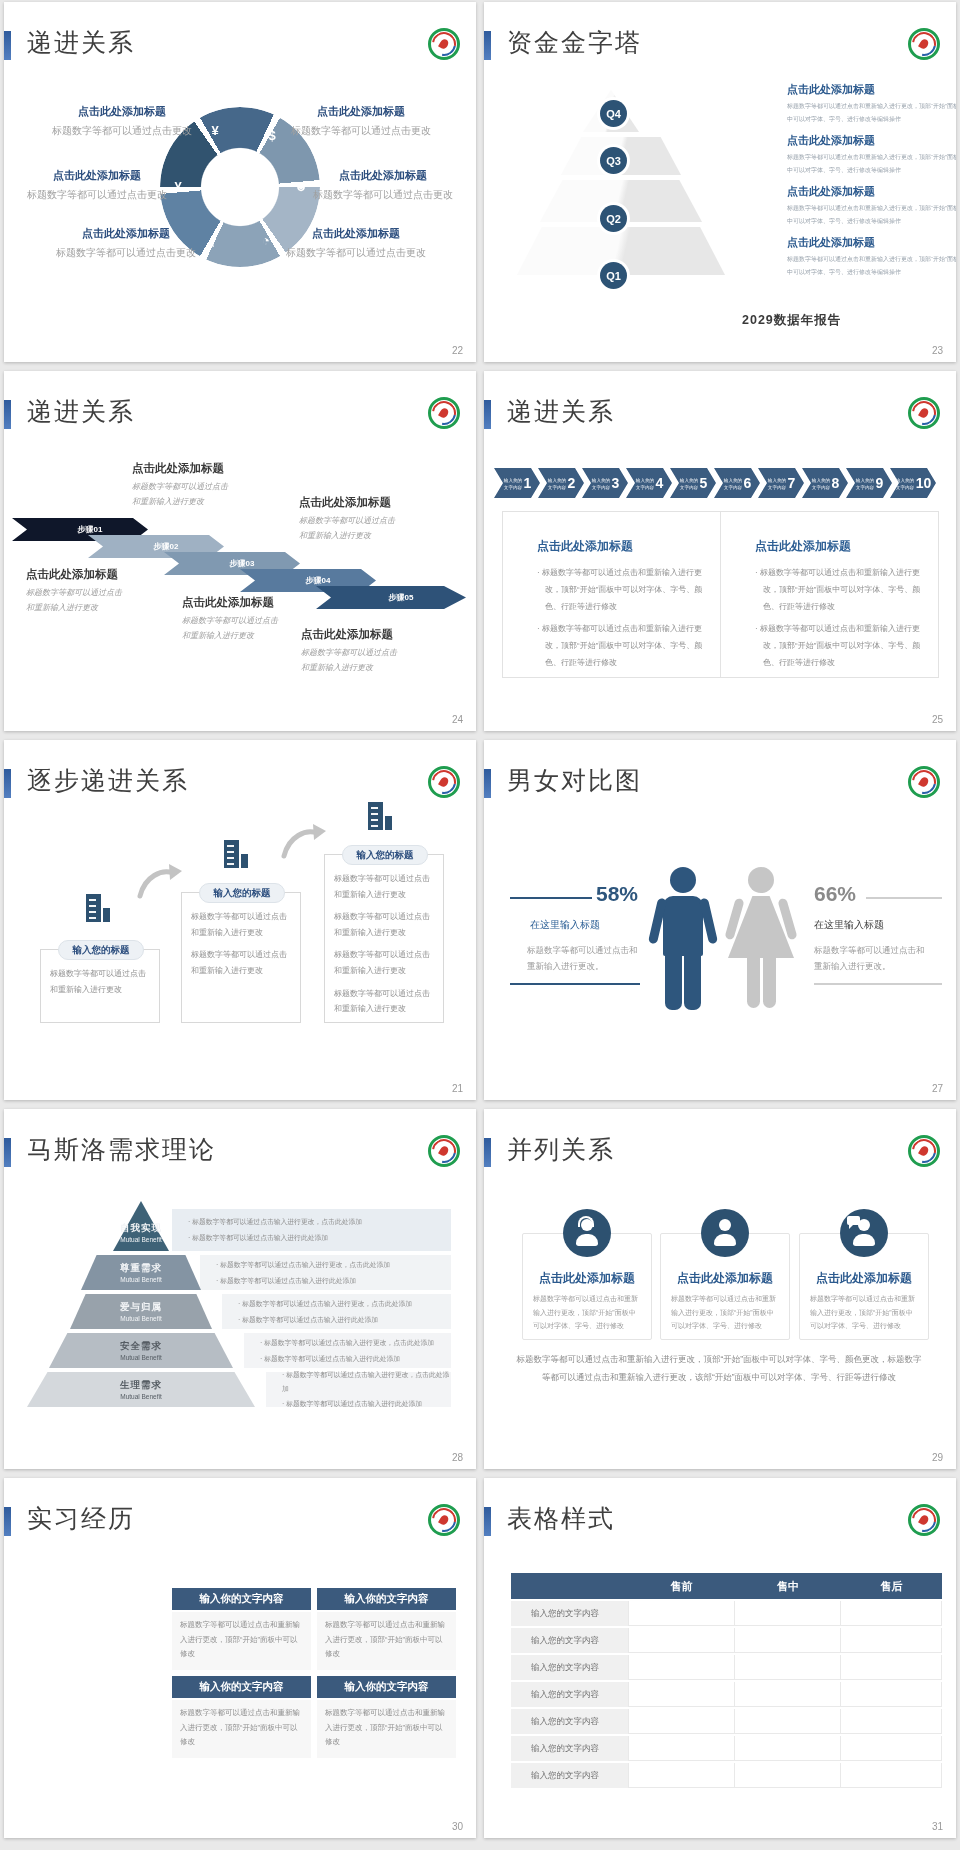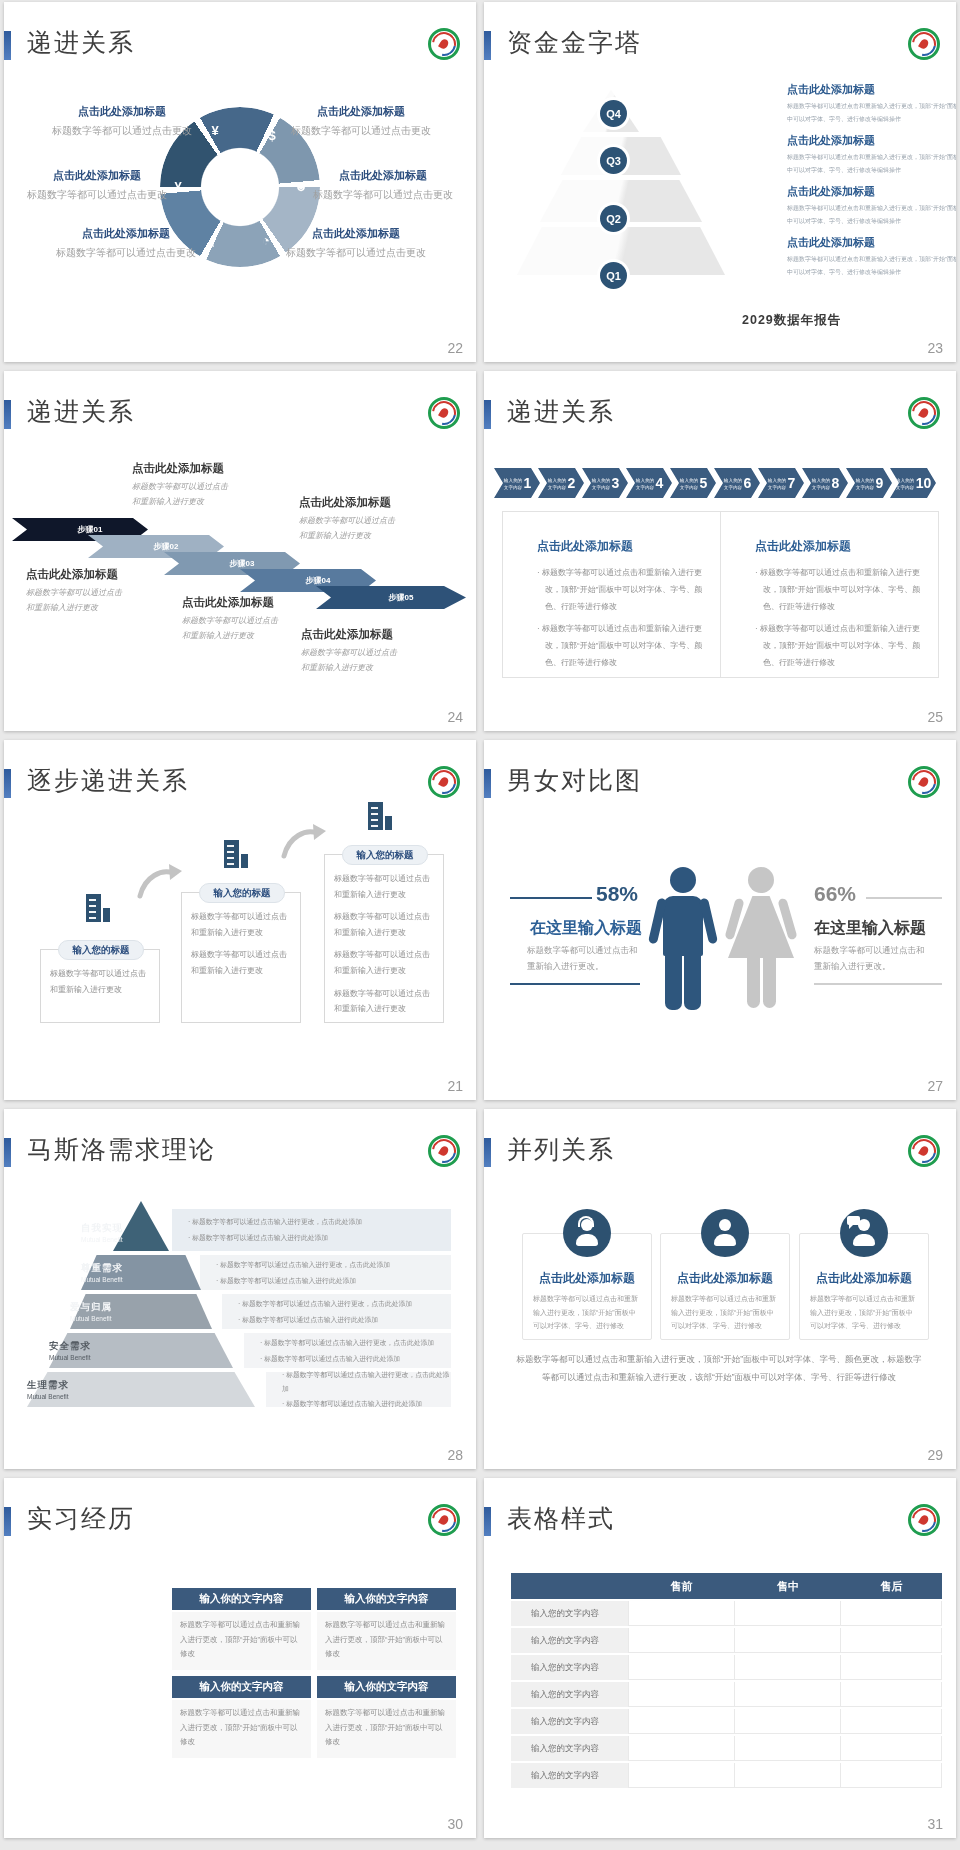--- a/index.html
+++ b/index.html
@@ -7,21 +7,21 @@
         grid-template-columns:1fr 1fr;grid-auto-rows:360px;column-gap:8px;row-gap:9px;background:#e9e9e9;}
   .slide{position:relative;background:#fff;box-shadow:0 1px 3px rgba(0,0,0,.22);overflow:hidden;}
   .tbar{position:absolute;left:0;top:29px;width:7px;height:29px;background:linear-gradient(#2f5b9c,#537fc0);}
   .stitle{position:absolute;left:23px;top:24px;margin:0;font-size:25px;font-weight:400;color:#3f3f3f;letter-spacing:2px;}
   .logo{position:absolute;right:16px;top:26px;width:32px;height:32px;border-radius:50%;
         border:3px solid #1f9d4f;background:#fff;box-sizing:border-box;}
   .logo::before{content:"";position:absolute;inset:1px;border-radius:50%;border:2px solid #cf382f;
         border-left-color:transparent;border-bottom-color:#2a61a8;transform:rotate(-35deg);}
   .logo::after{content:"";position:absolute;left:9px;top:8px;width:8px;height:10px;background:#cf382f;
         border-radius:50% 50% 50% 0;transform:rotate(30deg);}
-  .pg{position:absolute;right:13px;bottom:6px;font-size:14px;color:#999;margin-top:12px;}
+  .pg{position:absolute;right:13px;bottom:6px;font-size:10px;color:#999;margin-top:12px;}
   .t{font-weight:bold;color:#2c4e7e;font-size:11px;}
   .d{color:#a0a0a0;font-size:10px;line-height:1.9;}
 
   
   .wheel{position:absolute;left:156px;top:105px;width:160px;height:160px;border-radius:50%;
     background:conic-gradient(from -90deg,
       #31536f 0 55deg,#fff 55deg 60deg,
       #46688a 60deg 115deg,#fff 115deg 120deg,
       #7e97ae 120deg 175deg,#fff 175deg 180deg,
       #a4b5c6 180deg 235deg,#fff 235deg 240deg,
@@ -75,32 +75,32 @@
   .pill{position:absolute;width:84px;height:18px;background:#edf1f5;border:1px solid #dde3e9;border-radius:10px;
         font-size:9.5px;font-weight:bold;color:#2c4e7e;display:flex;align-items:center;justify-content:center;z-index:2;}
   .sbox{position:absolute;width:120px;border:1px solid #d8d8d8;background:#fff;box-sizing:border-box;
         padding:16px 9px 0 9px;}
   .sbox p{margin:0 0 7px 0;font-size:8px;color:#8f8f8f;line-height:1.95;}
   .carw{position:absolute;}
 
   
   .pct{position:absolute;font-size:21px;font-weight:bold;}
   .gline{position:absolute;height:2px;}
-  .s6t{position:absolute;font-size:16px;font-weight:bold;}
+  .s6t{position:absolute;font-size:10px;font-weight:normal;}
   .s6d{position:absolute;width:115px;font-size:8.5px;color:#9a9a9a;line-height:1.9;}
   .fig{position:absolute;}
   .head{position:absolute;width:26px;height:26px;border-radius:50%;}
   .torso{position:absolute;border-radius:10px 10px 2px 2px;}
   .arm{position:absolute;width:9px;border-radius:5px;}
   .leg{position:absolute;border-radius:0 0 7px 7px;}
   .dress{position:absolute;clip-path:polygon(37% 0,63% 0,100% 100%,0 100%);}
 
   
   .mtrap{position:absolute;}
-  .mlabel{position:absolute;display:flex;flex-direction:column;justify-content:center;}
+  .mlabel{position:absolute;text-align:center;display:flex;flex-direction:column;justify-content:center;}
   .mlabel .nm{font-size:9.5px;font-weight:bold;letter-spacing:1px;}
   .mlabel .en{font-size:6.5px;margin-top:1px;}
   .band{position:absolute;display:flex;flex-direction:column;justify-content:center;padding-left:16px;box-sizing:border-box;}
   .band p{margin:1px 0;font-size:6.8px;color:#8e8e8e;line-height:2;}
   .band p::before{content:"·  ";}
 
   
   .card{position:absolute;width:130px;height:107px;border:1px solid #e4e4e4;border-radius:2px;background:#fff;
         box-sizing:border-box;padding:36px 10px 0 10px;text-align:center;}
   .card .t{font-size:12px;color:#2c5a8e;}

